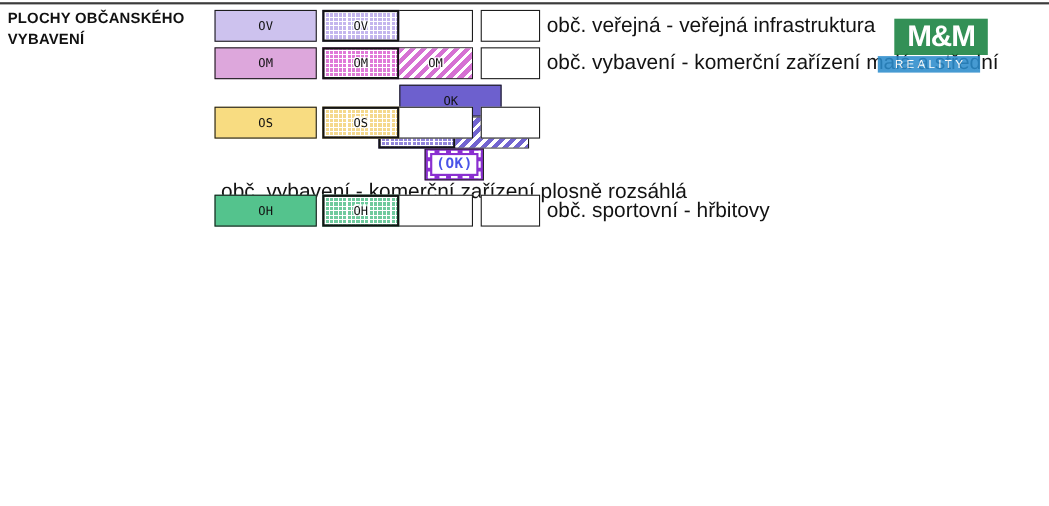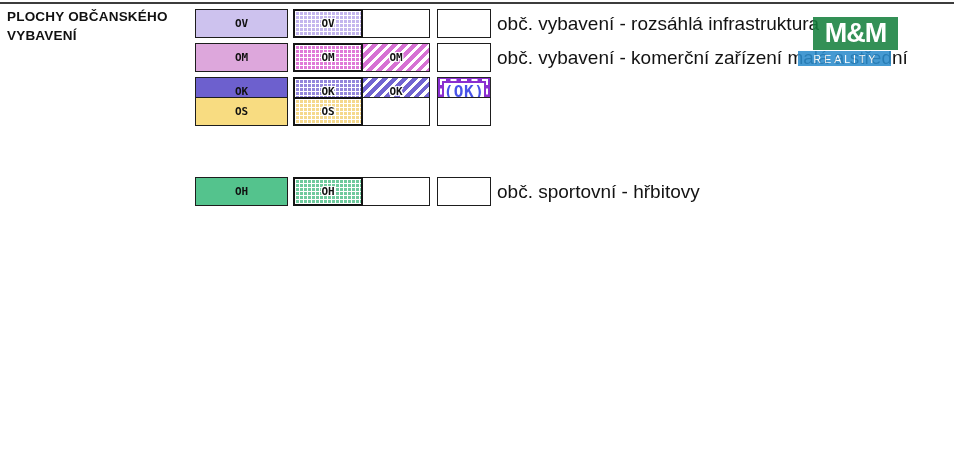--- a/index.html
+++ b/index.html
@@ -9,25 +9,25 @@
 
   .top-divider { position:absolute; left:0; top:2px; width:954px; height:2px; background:#3c3c3c; }
 
   .legend-title { position:absolute; left:7px; top:7px; font-size:13.5px; font-weight:bold;
                   color:#111; line-height:19px; letter-spacing:0.2px; }
 
   .rows { position:absolute; left:195px; top:9px; }
   .legend-row { position:absolute; left:0; height:29px; display:flex; align-items:center; }
   .legend-row.r0 { top:0; }
   .legend-row.r1 { top:34px;justify-content:center; }
-  .legend-row.r2 { top:68px; }
+  .legend-row.r2 { top:68px;flex-direction:column; }
   .legend-row.r3 { top:88px; }
   .legend-row.r4 { top:137px;margin-top:31px; }
 
-  .code-font { font-family:"DejaVu Sans Mono", monospace; font-size:11px; font-weight:bold; color:#111; }
+  .code-font { font-family:"DejaVu Sans Mono", monospace; font-size:11px; font-weight:normal; color:#111; }
   .halo { text-shadow:-1px -1px 0 #fff, 1px -1px 0 #fff, -1px 1px 0 #fff, 1px 1px 0 #fff, 0 0 2px #fff; }
 
   .sw-solid { width:93px; height:29px; border:1.5px solid #1d1d1d;
               display:flex; align-items:center; justify-content:center; flex:none; }
 
   .sw-combo { position:relative; width:137px; height:29px; border:1px solid #1d1d1d;
               background:#fff; margin-left:5px; flex:none; }
   .half-left { position:absolute; left:-1px; top:-1px; width:70px; height:29px;
                border:2px solid #141414; display:flex; align-items:center; justify-content:center;
                background-color:var(--c);
@@ -39,21 +39,21 @@
   .half-right.striped { background:repeating-linear-gradient(135deg, var(--c) 0 4px, #fff 4px 7px); }
 
   .sw-small { width:54px; height:29px; border:1px solid #1d1d1d; background:#fff;
               margin-left:7px; flex:none; position:relative; }
   .sw-reserve { width:54px; height:29px; margin-left:7px; flex:none; position:relative;
                 border:1px solid #262626; background:var(--frame);
                 display:flex; align-items:center; justify-content:center; }
   .sw-reserve .inner { width:40px; height:17px; background:#fff;
                        outline:2px dashed #fff; outline-offset:2px;
                        display:flex; align-items:center; justify-content:center;
-                       font-family:"DejaVu Sans Mono", monospace; font-size:16px; font-weight:bold;
+                       font-family:"DejaVu Sans Mono", monospace; font-size:13px; font-weight:bold;
                        color:var(--txt); letter-spacing:0.5px; }
 
   .row-label { margin-left:6px; font-size:19px; color:#131313; white-space:nowrap; }
 
   .watermark { position:absolute; left:798px; top:17px; width:102px; height:50px;
                opacity:0.87; z-index:6; }
   .wm-red { position:absolute; left:15px; top:0; width:85px; height:33px;
             display:flex; align-items:center; justify-content:center;
             font-weight:bold; font-size:27px; color:#fff; letter-spacing:-1px; }
   .wm-blue { position:absolute; left:0; top:34px; width:93px; height:15px;
@@ -79,21 +79,21 @@
       <div class="sw-solid" style="background: rgb(205, 194, 238);">
         <span class="code-font">OV</span>
       </div>
       <div class="sw-combo">
         <div class="half-left" style="--c: #c4b6ee;">
           <span class="code-font halo">OV</span>
         </div>
         <div class="half-right"></div>
       </div>
       <div class="sw-small"></div>
-      <div class="row-label">obč. vybavení - rozsáhlá infrastruktura</div>
+      <div class="row-label">obč. veřejná - veřejná infrastruktura</div>
     </div>
 
     <div class="legend-row r1">
       <div class="sw-solid" style="background: rgb(221, 167, 220);">
         <span class="code-font">OM</span>
       </div>
       <div class="sw-combo">
         <div class="half-left" style="--c: #e07ad8;">
           <span class="code-font halo">OM</span>
         </div>
@@ -113,20 +113,21 @@
         <div class="half-left" style="--c: #9487dd;">
           <span class="code-font halo">OK</span>
         </div>
         <div class="half-right striped" style="--c: #7264d0;">
           <span class="code-font halo">OK</span>
         </div>
       </div>
       <div class="sw-reserve" style="--frame: #8a2fd0; --txt: #4953e8;">
         <div class="inner">(OK)</div>
       </div>
+      <div class="row-label">obč. vybavení - komerční zařízení plosně rozsáhlá</div>
     </div>
 
     <div class="legend-row r3">
       <div class="sw-solid" style="background: rgb(248, 220, 129);">
         <span class="code-font">OS</span>
       </div>
       <div class="sw-combo">
         <div class="half-left" style="--c: #f5d98d;">
           <span class="code-font halo">OS</span>
         </div>

